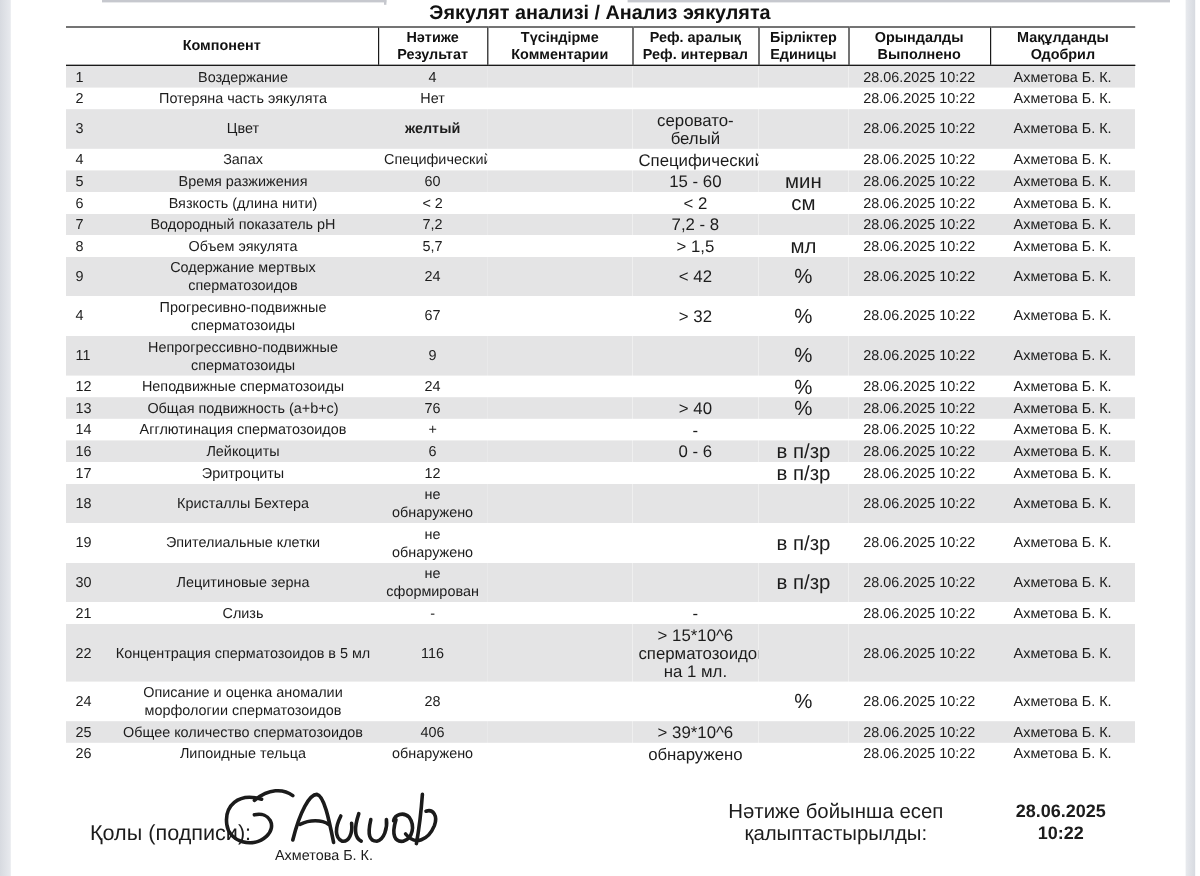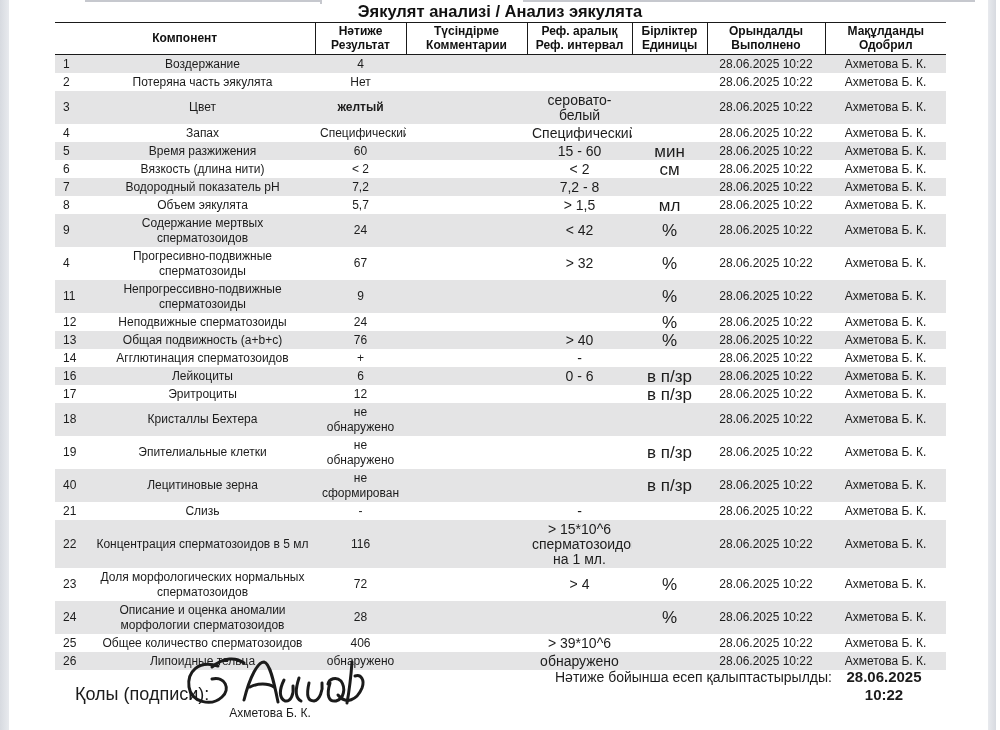--- a/index.html
+++ b/index.html
@@ -39,21 +39,21 @@
   tbody td.num{padding-left:8px;padding-right:0;text-align:left;}
   tbody td.result.bold{font-weight:700;}
   tbody td.ref{font-size:14px;}
   tbody td.unit{font-size:17px;}
 
   .footer-left-label{position:absolute;left:75px;top:684px;font-size:18px;}
   .signature-svg{position:absolute;left:178px;top:650px;}
   .signature-name{position:absolute;left:180px;top:706px;width:180px;text-align:center;font-size:12px;}
 
   .footer-right{position:absolute;left:555px;top:668px;width:375px;display:flex;}
-  .footer-right .labels{width:283px;text-align:left;font-size:14px;line-height:18px;}
+  .footer-right .labels{width:283px;text-align:center;font-size:17px;line-height:18px;}
   .footer-right .values{width:92px;text-align:center;font-weight:700;font-size:15px;line-height:18px;}
 </style>
 </head>
 <body>
 
 <div class="edge-strip left"></div>
 <div class="edge-strip right"></div>
 <div class="top-artifact" style="left:85px;top:0;width:237px;height:2px;"></div>
 <div class="top-artifact" style="left:523px;top:0;width:452px;height:2px;"></div>
 <div class="top-artifact" style="left:320px;top:0;width:2px;height:4px;"></div>
@@ -278,21 +278,21 @@
     <td class="num">19</td>
     <td class="component">Эпителиальные клетки</td>
     <td class="result">не обнаружено</td>
     <td class="comment"></td>
     <td class="ref"></td>
     <td class="unit">в п/зр</td>
     <td class="performed">28.06.2025 10:22</td>
     <td class="approved">Ахметова Б. К.</td>
   </tr>
         <tr>
-    <td class="num">40</td>
+    <td class="num">30</td>
     <td class="component">Лецитиновые зерна</td>
     <td class="result">не сформирован</td>
     <td class="comment"></td>
     <td class="ref"></td>
     <td class="unit">в п/зр</td>
     <td class="performed">28.06.2025 10:22</td>
     <td class="approved">Ахметова Б. К.</td>
   </tr>
         <tr>
     <td class="num">21</td>
@@ -304,30 +304,20 @@
     <td class="performed">28.06.2025 10:22</td>
     <td class="approved">Ахметова Б. К.</td>
   </tr>
         <tr>
     <td class="num">22</td>
     <td class="component">Концентрация сперматозоидов в 5 мл</td>
     <td class="result">116</td>
     <td class="comment"></td>
     <td class="ref">&gt; 15*10^6 сперматозоидов на 1 мл.</td>
     <td class="unit"></td>
-    <td class="performed">28.06.2025 10:22</td>
-    <td class="approved">Ахметова Б. К.</td>
-  </tr>
-        <tr>
-    <td class="num">23</td>
-    <td class="component">Доля морфологических нормальных сперматозоидов</td>
-    <td class="result">72</td>
-    <td class="comment"></td>
-    <td class="ref">&gt; 4</td>
-    <td class="unit">%</td>
     <td class="performed">28.06.2025 10:22</td>
     <td class="approved">Ахметова Б. К.</td>
   </tr>
         <tr>
     <td class="num">24</td>
     <td class="component">Описание и оценка аномалии морфологии сперматозоидов</td>
     <td class="result">28</td>
     <td class="comment"></td>
     <td class="ref"></td>
     <td class="unit">%</td>

